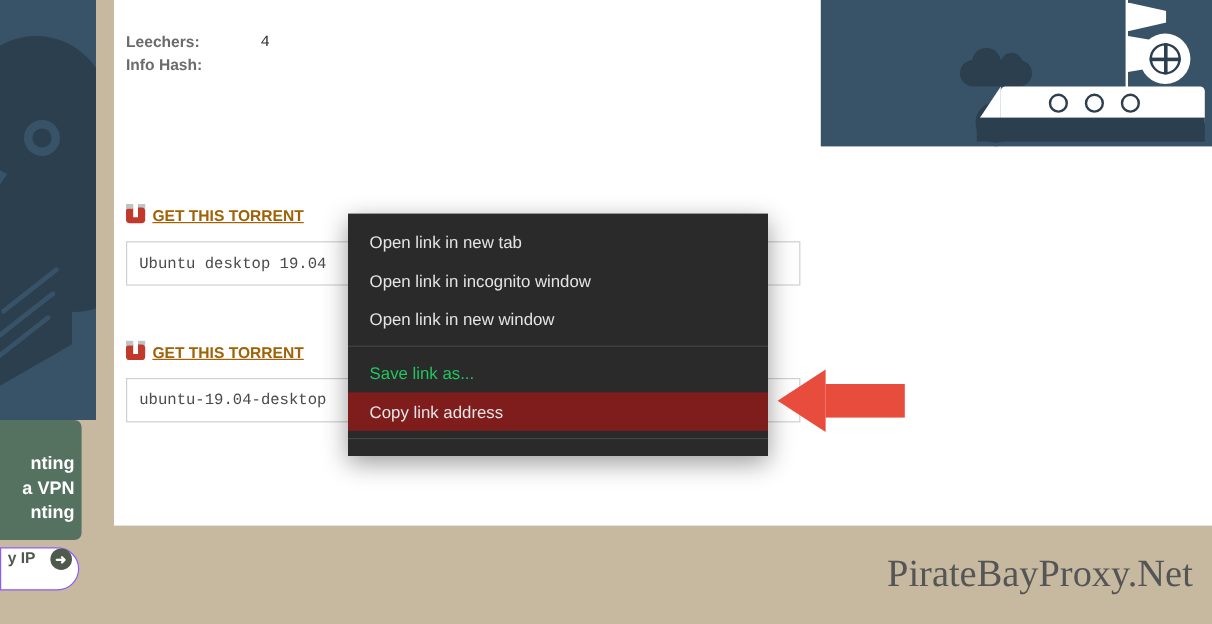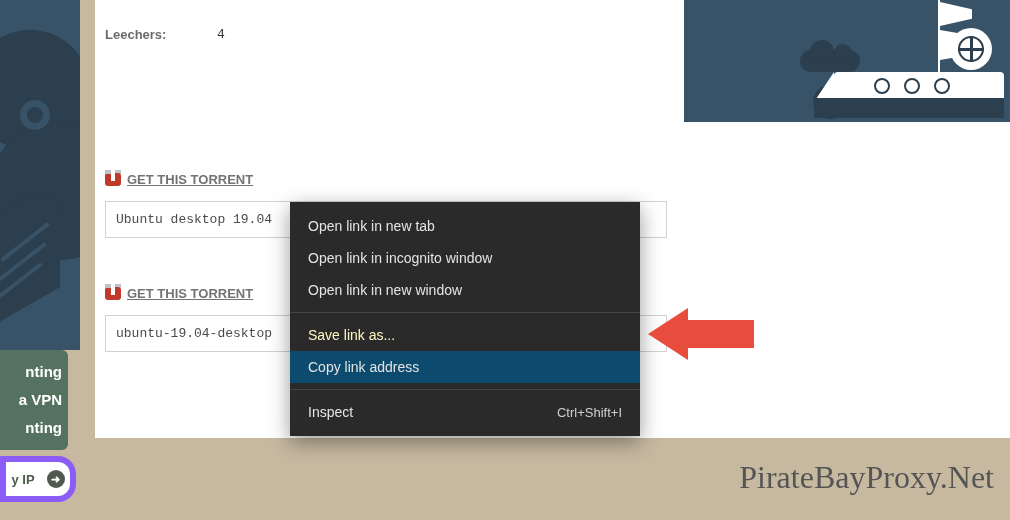--- a/index.html
+++ b/index.html
@@ -9,36 +9,36 @@
   .left-sidebar{position:absolute;left:0;top:0;width:80px;height:520px;}
   .sea-art{position:absolute;left:0;top:0;width:80px;height:350px;background:#385268;overflow:hidden;}
   .wave{position:absolute;left:-30px;top:30px;width:120px;height:120px;border-radius:50%;background:#2b3f4e;}
   .wave2{position:absolute;left:-10px;top:120px;width:140px;height:140px;border-radius:50%;background:#2b3f4e;}
   .seaeye{position:absolute;left:20px;top:100px;width:30px;height:30px;border-radius:50%;background:#385268;}
   .seaeye::after{content:'';position:absolute;left:7px;top:7px;width:16px;height:16px;border-radius:50%;background:#2b3f4e;}
   .fin{position:absolute;left:-20px;top:200px;width:80px;height:110px;background:#2b3f4e;transform:skewY(-30deg);border-radius:0 40px 0 0;}
   .fin-line{position:absolute;left:-5px;top:240px;width:60px;height:4px;background:#385268;transform:rotate(-38deg);border-radius:4px;}
   .fin-line.l2{top:260px;left:-8px;}
   .fin-line.l3{top:280px;left:-12px;}
-  .vpn-card{position:absolute;left:0;top:350px;width:68px;height:100px;background:#557260;color:#fff;padding:12px 6px 12px 6px;box-sizing:border-box;border-radius:0 6px 6px 0;display:flex;flex-direction:column;justify-content:space-between;line-height:1.35;}
+  .vpn-card{position:absolute;left:0;top:350px;width:68px;height:100px;background:#557260;color:#fff;padding:12px 6px 12px 6px;box-sizing:border-box;border-radius:0 6px 6px 0;display:flex;flex-direction:column;justify-content:flex-end;line-height:1.35;}
   .vpn-card span{display:block;font-weight:600;font-size:15px;text-align:right;}
-  .ip-btn{position:absolute;left:0;top:456px;height:34px;width:64px;background:#fff;border:6px solid #8b5cf6;border-radius:0 18px 18px 0;display:flex;align-items:center;justify-content:center;color:#4e5a4c;font-weight:600;font-size:13px;gap:12px;}
+  .ip-btn{position:absolute;left:0;top:456px;height:34px;width:64px;background:#fff;border:1px solid #8b5cf6;border-radius:0 18px 18px 0;display:flex;justify-content:center;color:#4e5a4c;font-weight:600;font-size:13px;gap:12px;}
   .ip-btn .circ{width:18px;height:18px;border-radius:50%;background:#4e5a4c;color:#fff;display:flex;align-items:center;justify-content:center;font-size:11px;}
   
   
   .main{position:absolute;left:95px;top:0;right:0;bottom:82px;background:#fff;}
   .info-list{position:absolute;left:10px;top:0;margin-top:26px;}
   .info-row{display:flex;font-family:Verdana,Arial,sans-serif;font-size:13px;line-height:1.45;}
   .info-label{width:112px;color:#6b6b6b;font-weight:700;}
   .info-val{font-family:"Courier New",monospace;font-size:13px;color:#333;}
   
   .torrent-block{position:absolute;left:10px;}
   .tb1{top:172px;}
   .tb2{top:286px;}
-  .tlink{display:flex;align-items:center;gap:6px;color:#737373;font-weight:700;font-family:Verdana,Arial,sans-serif;font-size:13px;text-decoration:underline;}
+  .tlink{display:flex;align-items:center;gap:6px;color:#a16207;font-weight:700;font-family:Verdana,Arial,sans-serif;font-size:13px;text-decoration:underline;}
   .magnet{width:16px;height:14px;position:relative;display:inline-block;}
   .magnet::before{content:'';position:absolute;left:0;top:0;width:6px;height:10px;background:#c0392b;border-radius:3px 0 0 3px;}
   .magnet::after{content:'';position:absolute;right:0;top:0;width:6px;height:10px;background:#c0392b;border-radius:0 3px 3px 0;}
   .magnet .bar{position:absolute;left:0;top:8px;width:16px;height:5px;background:#c0392b;border-radius:0 0 3px 3px;}
   .magnet .t1{position:absolute;left:0;top:-3px;width:6px;height:4px;background:#bdc3c7;}
   .magnet .t2{position:absolute;right:0;top:-3px;width:6px;height:4px;background:#bdc3c7;}
   .white-field{margin-top:14px;width:540px;max-width:540px;border:1px solid #d0d0d0;background:#fff;padding:10px 10px;font-family:"Courier New",monospace;font-size:13px;color:#4a4a4a;white-space:nowrap;overflow:hidden;}
   
   
   .ship-ad{position:absolute;right:0;top:0;width:326px;height:122px;background:#385268;overflow:hidden;}
@@ -56,24 +56,24 @@
   .globe::after{content:'';position:absolute;left:20px;top:8px;width:2.5px;height:26px;background:#2b3f4e;}
   .globe-h{position:absolute;right:26px;top:48px;width:26px;height:2.5px;background:#2b3f4e;}
   .sail{position:absolute;right:70px;top:0;width:2px;height:74px;background:#fff;}
   .sail::before{content:'';position:absolute;left:2px;top:2px;width:32px;height:24px;background:#fff;clip-path:polygon(0 0,100% 30%,100% 70%,0 100%);}
   .sail::after{content:'';position:absolute;left:2px;top:30px;width:44px;height:30px;background:#fff;clip-path:polygon(0 0,100% 25%,100% 75%,0 100%);}
   
   
   .site-name{position:absolute;right:16px;bottom:24px;color:#555;font-family:Georgia,"Times New Roman",serif;font-size:32px;}
   
   
-  .ctx{position:absolute;left:290px;top:178px;width:350px;background:#2a2a2a;color:#e4e4e4;font-size:14px;padding:8px 0;box-shadow:0 6px 20px rgba(0,0,0,.4);margin-top:24px;}
+  .ctx{position:absolute;left:290px;top:178px;width:350px;background:#2a2a2a;color:#e4e4e4;font-size:14px;padding:8px 0;box-shadow:0 6px 20px rgba(0,0,0,.4);}
   .ctx-item{padding:8px 18px;display:flex;justify-content:space-between;align-items:center;}
-  .ctx-item.disabled{color:#fef9c3;}
-  .ctx-item.hover{background:#0c4a6e;}
+  .ctx-item.disabled{color:#22c55e;}
+  .ctx-item.hover{background:#7f1d1d;}
   .ctx-sep{height:1px;background:#444;margin:6px 0;}
   .ctx-short{color:#cfcfcf;font-size:13px;}
   
   
   .arrow{position:absolute;left:648px;top:308px;display:flex;align-items:center;}
   .arrow-head{width:0;height:0;border-top:26px solid transparent;border-bottom:26px solid transparent;border-right:40px solid #e74c3c;}
   .arrow-shaft{width:66px;height:28px;background:#e74c3c;}
 </style>
 </head>
 <body>
@@ -100,20 +100,21 @@
 </div>
 
 <div class="main">
 
   <div class="info-list">
     <div class="info-row">
       <div class="info-label">Leechers:</div>
       <div class="info-val">4</div>
     </div>
     <div class="info-row">
+      <div class="info-label">Info Hash:</div>
     </div>
   </div>
 
   <div class="torrent-block tb1">
     <a class="tlink" href="#">
       <span class="magnet">
           <span class="t1"></span>
           <span class="t2"></span>
           <span class="bar"></span>
         </span>
@@ -160,24 +161,20 @@
     <span>Open link in new window</span>
   </div>
   <div class="ctx-sep"></div>
   <div class="ctx-item disabled">
     <span>Save link as...</span>
   </div>
   <div class="ctx-item hover">
     <span>Copy link address</span>
   </div>
   <div class="ctx-sep"></div>
-  <div class="ctx-item">
-    <span>Inspect</span>
-    <span class="ctx-short">Ctrl+Shift+I</span>
-  </div>
 </div>
 
 <div class="arrow">
   <div class="arrow-head"></div>
   <div class="arrow-shaft"></div>
 </div>
 
 <div class="site-name">PirateBayProxy.Net</div>
 
 </body></html>

